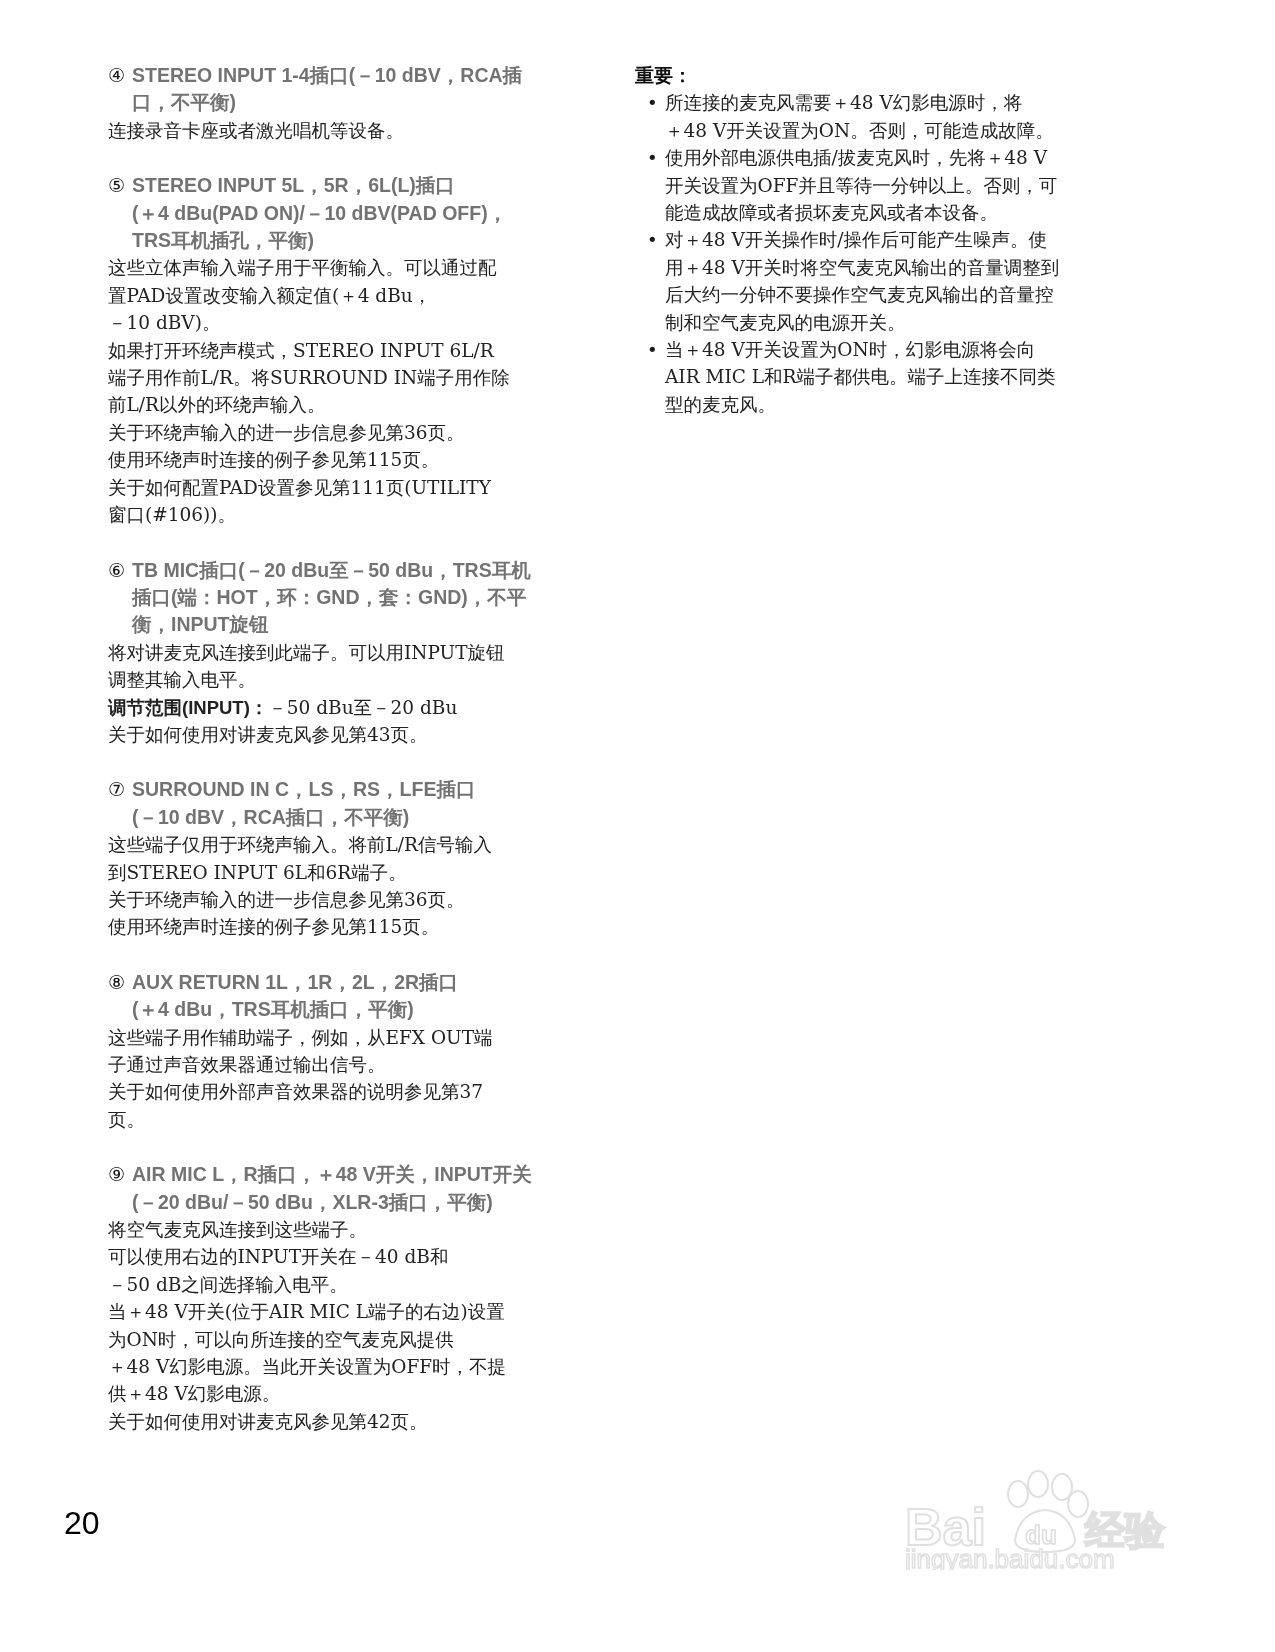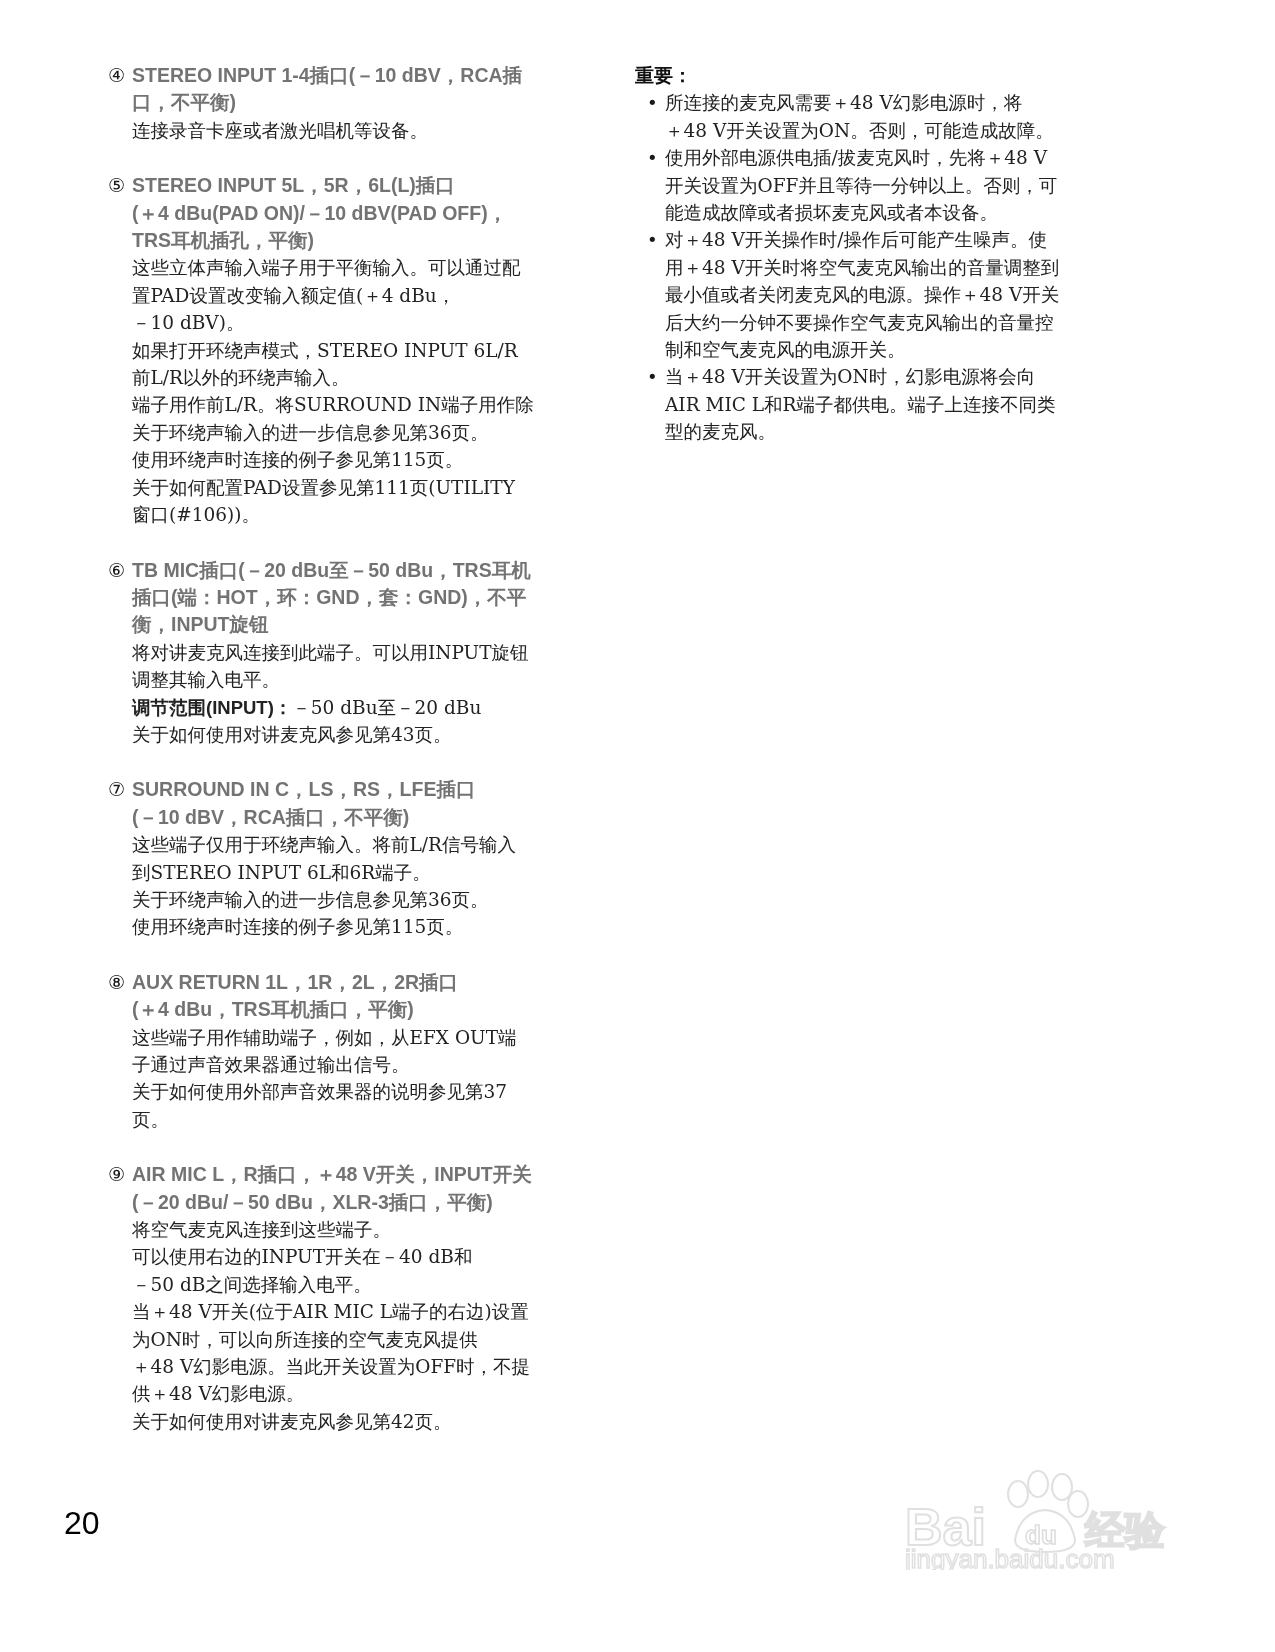--- a/index.html
+++ b/index.html
@@ -15,21 +15,21 @@
     .num {
       flex: 0 0 24px; width: 24px; font-family: "DejaVu Sans", sans-serif;
       font-size: 19px; line-height: 27.4px; color: #1a1a1a;
     }
     .head-lines { flex: 1; }
     .hline {
       display: block; font-family: "Liberation Sans", sans-serif;
       font-size: 19.5px; line-height: 27.4px; font-weight: 600; white-space: nowrap;
       color: #737373;
     }
-    .body-lines { margin-left: 24px; }
+    .body-lines { }
     .bline {
       display: block; font-family: "DejaVu Serif", serif;
       font-size: 18.5px; line-height: 27.4px; white-space: nowrap; color: #222;
     }
     .bline-bold-prefix { font-family: "Liberation Sans", sans-serif; font-weight: 700; }
     .important-title {
       font-family: "Liberation Sans", sans-serif; font-weight: 700;
       font-size: 19px; line-height: 27.4px; display: block; color: #111;
     }
     .bullet { display: flex; align-items: flex-start; margin-left: 12px; }
@@ -69,22 +69,22 @@
         <span class="hline">STEREO INPUT 5L，5R，6L(L)插口</span>
         <span class="hline">(＋4 dBu(PAD ON)/－10 dBV(PAD OFF)，</span>
         <span class="hline">TRS耳机插孔，平衡)</span>
       </div>
     </div>
     <div class="body-lines">
       <span class="bline">这些立体声输入端子用于平衡输入。可以通过配</span>
       <span class="bline">置PAD设置改变输入额定值(＋4 dBu，</span>
       <span class="bline">－10 dBV)。</span>
       <span class="bline">如果打开环绕声模式，STEREO INPUT 6L/R</span>
+      <span class="bline">端子用作前L/R。将SURROUND IN端子用作除</span>
       <span class="bline">前L/R以外的环绕声输入。</span>
-      <span class="bline">端子用作前L/R。将SURROUND IN端子用作除</span>
       <span class="bline">关于环绕声输入的进一步信息参见第36页。</span>
       <span class="bline">使用环绕声时连接的例子参见第115页。</span>
       <span class="bline">关于如何配置PAD设置参见第111页(UTILITY</span>
       <span class="bline">窗口(#106))。</span>
     </div>
   </div>
 
   <div class="item">
     <div class="item-head">
       <span class="num">⑥</span>
@@ -173,21 +173,20 @@
       <span class="bline">开关设置为OFF并且等待一分钟以上。否则，可</span>
       <span class="bline">能造成故障或者损坏麦克风或者本设备。</span>
     </div>
   </div>
 
   <div class="bullet">
     <span class="bullet-dot">•</span>
     <div class="bullet-lines">
       <span class="bline">对＋48 V开关操作时/操作后可能产生噪声。使</span>
       <span class="bline">用＋48 V开关时将空气麦克风输出的音量调整到</span>
-      <span class="bline">最小值或者关闭麦克风的电源。操作＋48 V开关</span>
       <span class="bline">后大约一分钟不要操作空气麦克风输出的音量控</span>
       <span class="bline">制和空气麦克风的电源开关。</span>
     </div>
   </div>
 
   <div class="bullet">
     <span class="bullet-dot">•</span>
     <div class="bullet-lines">
       <span class="bline">当＋48 V开关设置为ON时，幻影电源将会向</span>
       <span class="bline">AIR MIC L和R端子都供电。端子上连接不同类</span>

